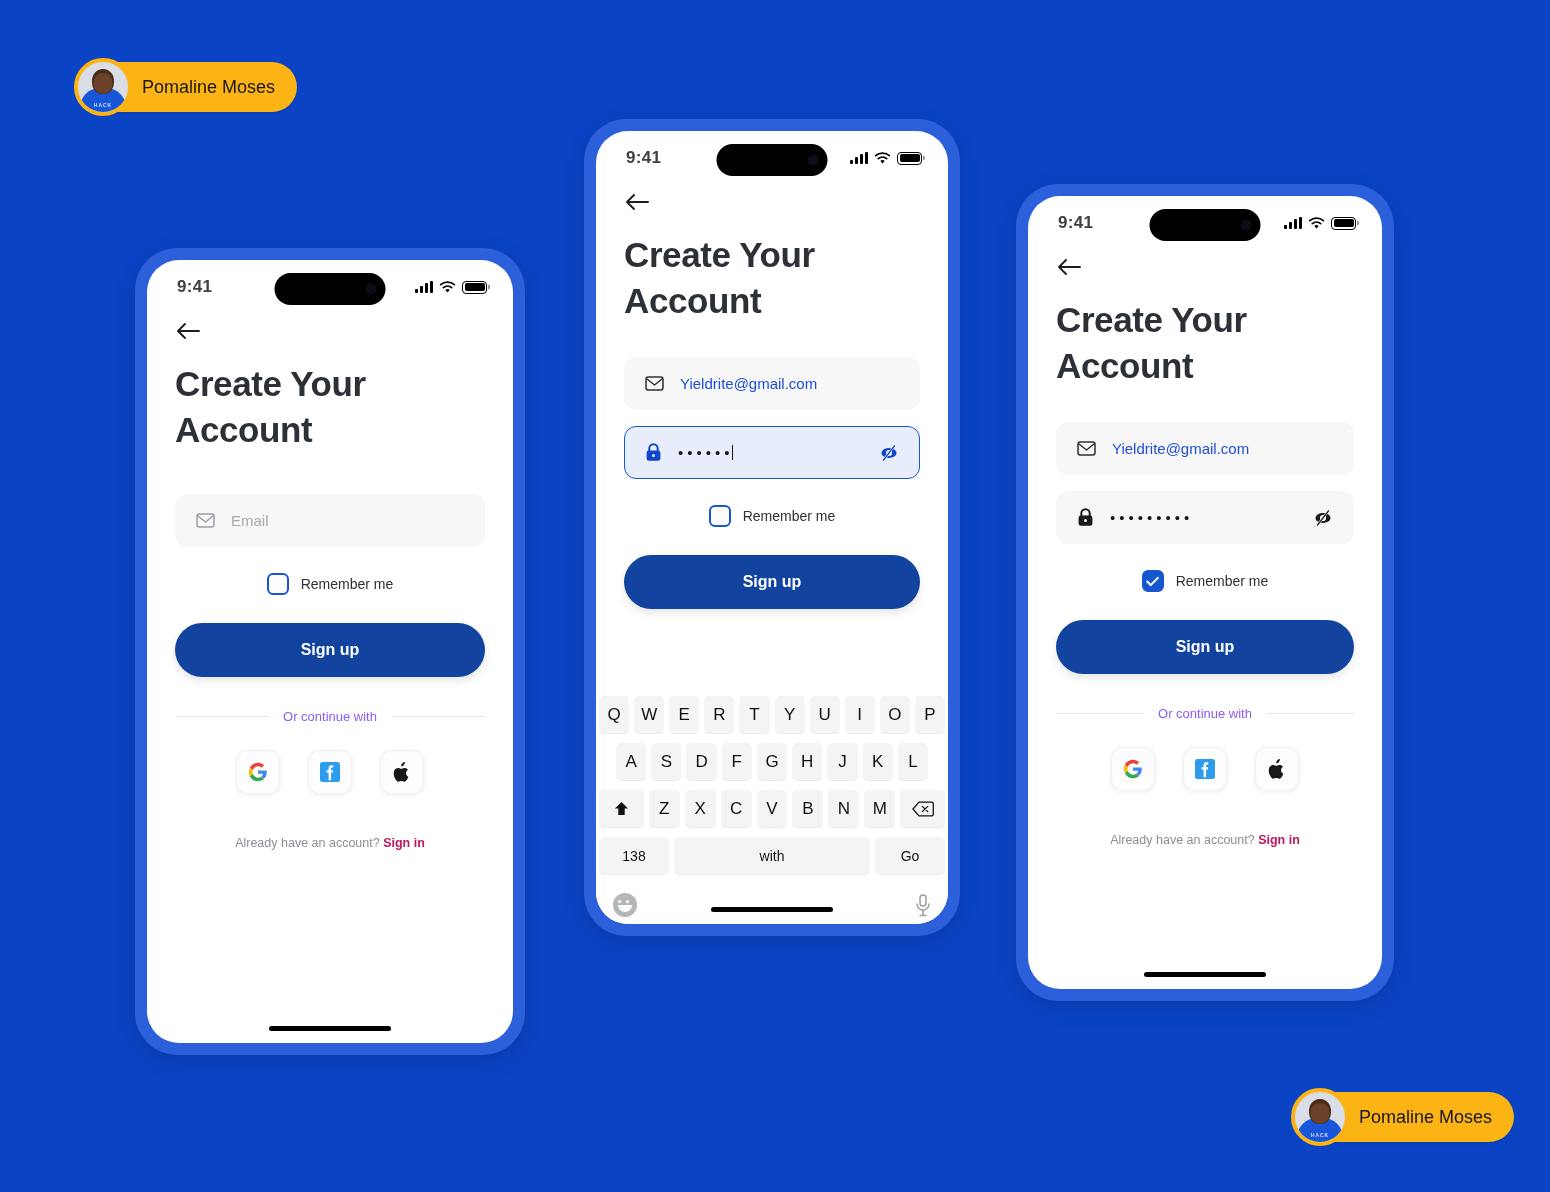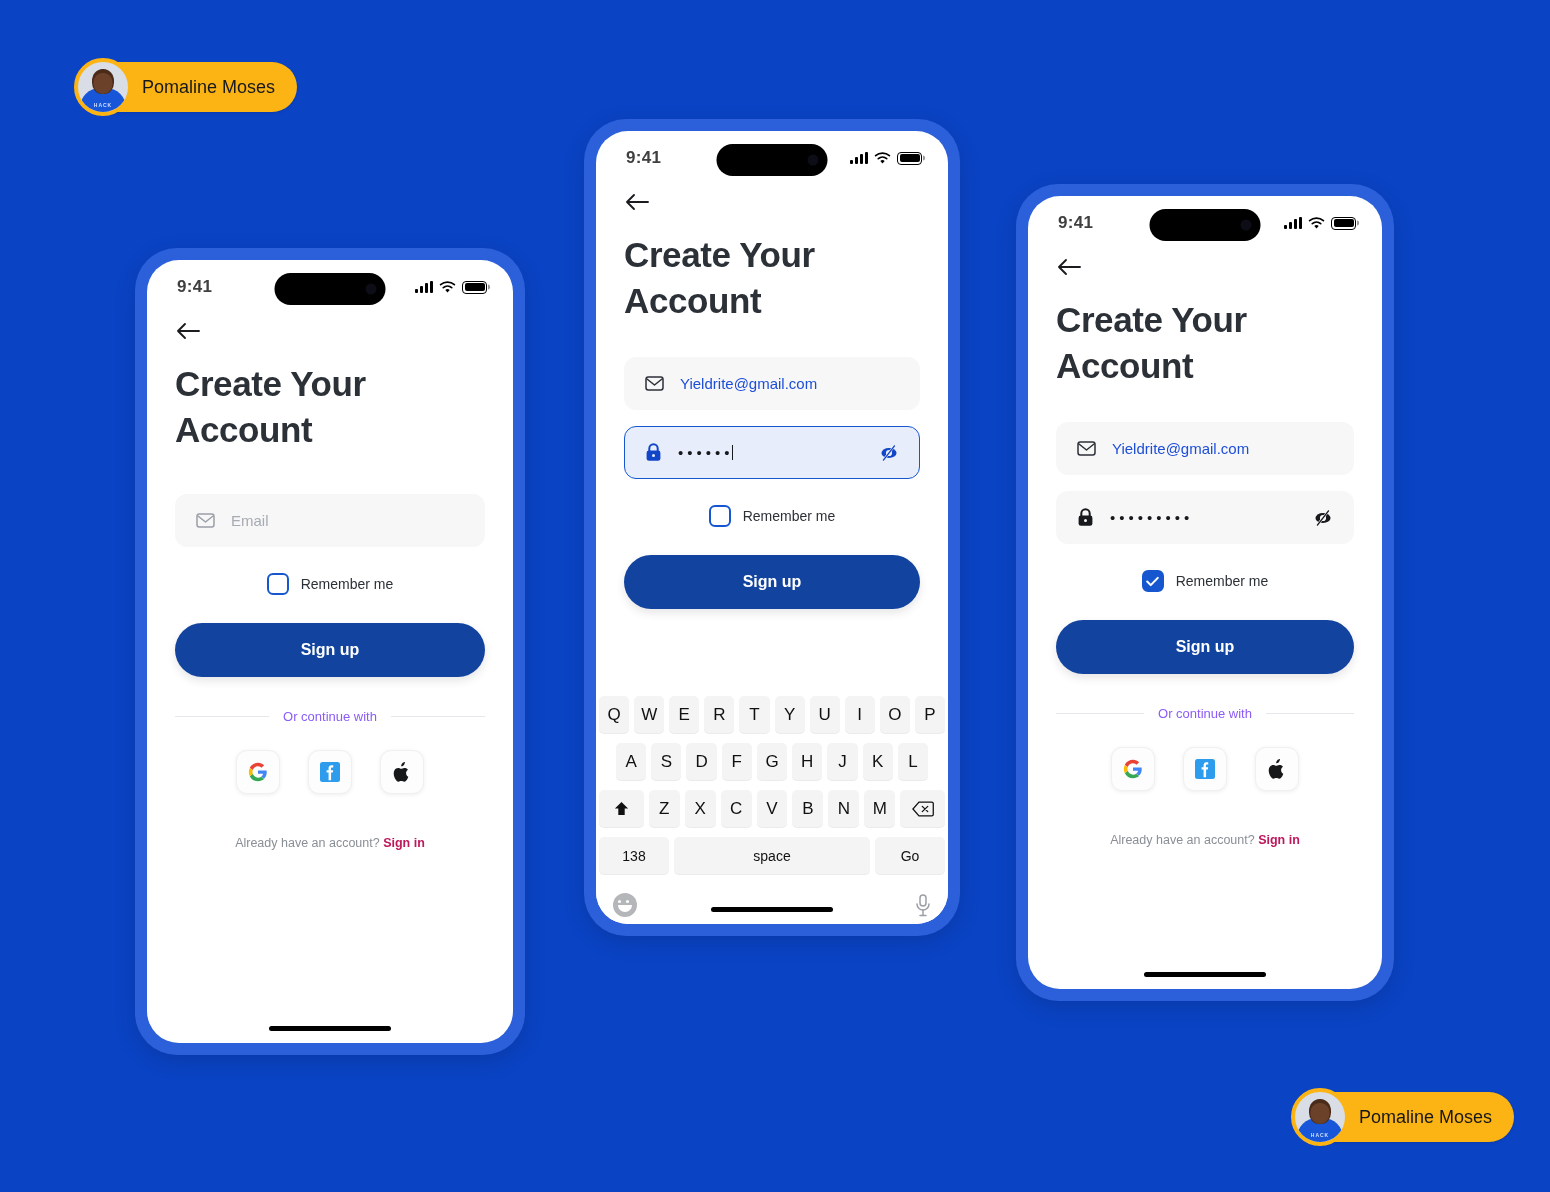--- a/index.html
+++ b/index.html
@@ -445,21 +445,21 @@
         <div class="key">M</div>
         <div class="key wide">
           <svg width="22" height="16" viewBox="0 0 24 17">
             <path d="M7.6 1h14a1.6 1.6 0 011.6 1.6v11.8a1.6 1.6 0 01-1.6 1.6h-14L1 8.5 7.6 1z" fill="none" stroke="#111" stroke-width="1.4"></path>
             <path d="M11.2 5.6l6 5.8M17.2 5.6l-6 5.8" stroke="#111" stroke-width="1.4" stroke-linecap="round"></path>
           </svg>
         </div>
       </div>
       <div class="krow r4">
         <div class="key k123">138</div>
-        <div class="key kspace">space</div>
+        <div class="key kspace">with</div>
         <div class="key kgo">Go</div>
       </div>
       <div class="kbar">
         <div class="emoji-ic"></div>
         <svg width="16" height="23" viewBox="0 0 16 23">
           <rect x="5" y="1" width="6" height="11" rx="3" fill="none" stroke="#9B9FA6" stroke-width="1.5"></rect>
           <path d="M2 10a6 6 0 0012 0" fill="none" stroke="#9B9FA6" stroke-width="1.5" stroke-linecap="round"></path>
           <path d="M8 16v5M5 21.5h6" stroke="#9B9FA6" stroke-width="1.5" stroke-linecap="round"></path>
         </svg>
       </div>

